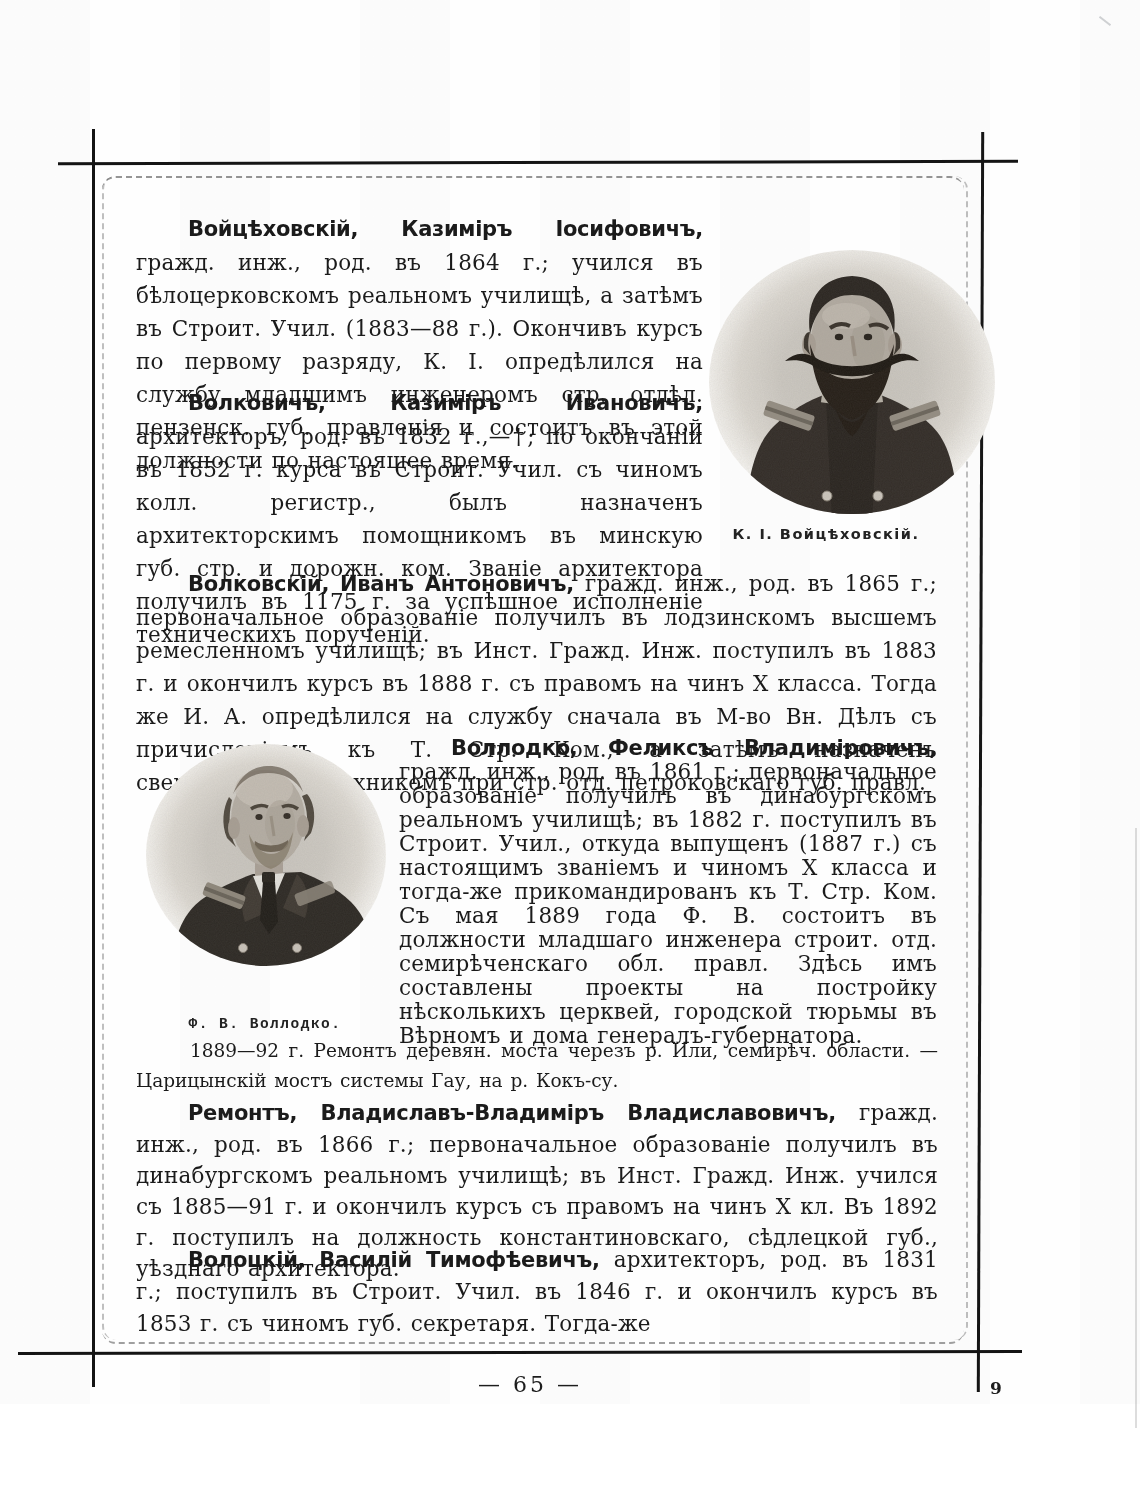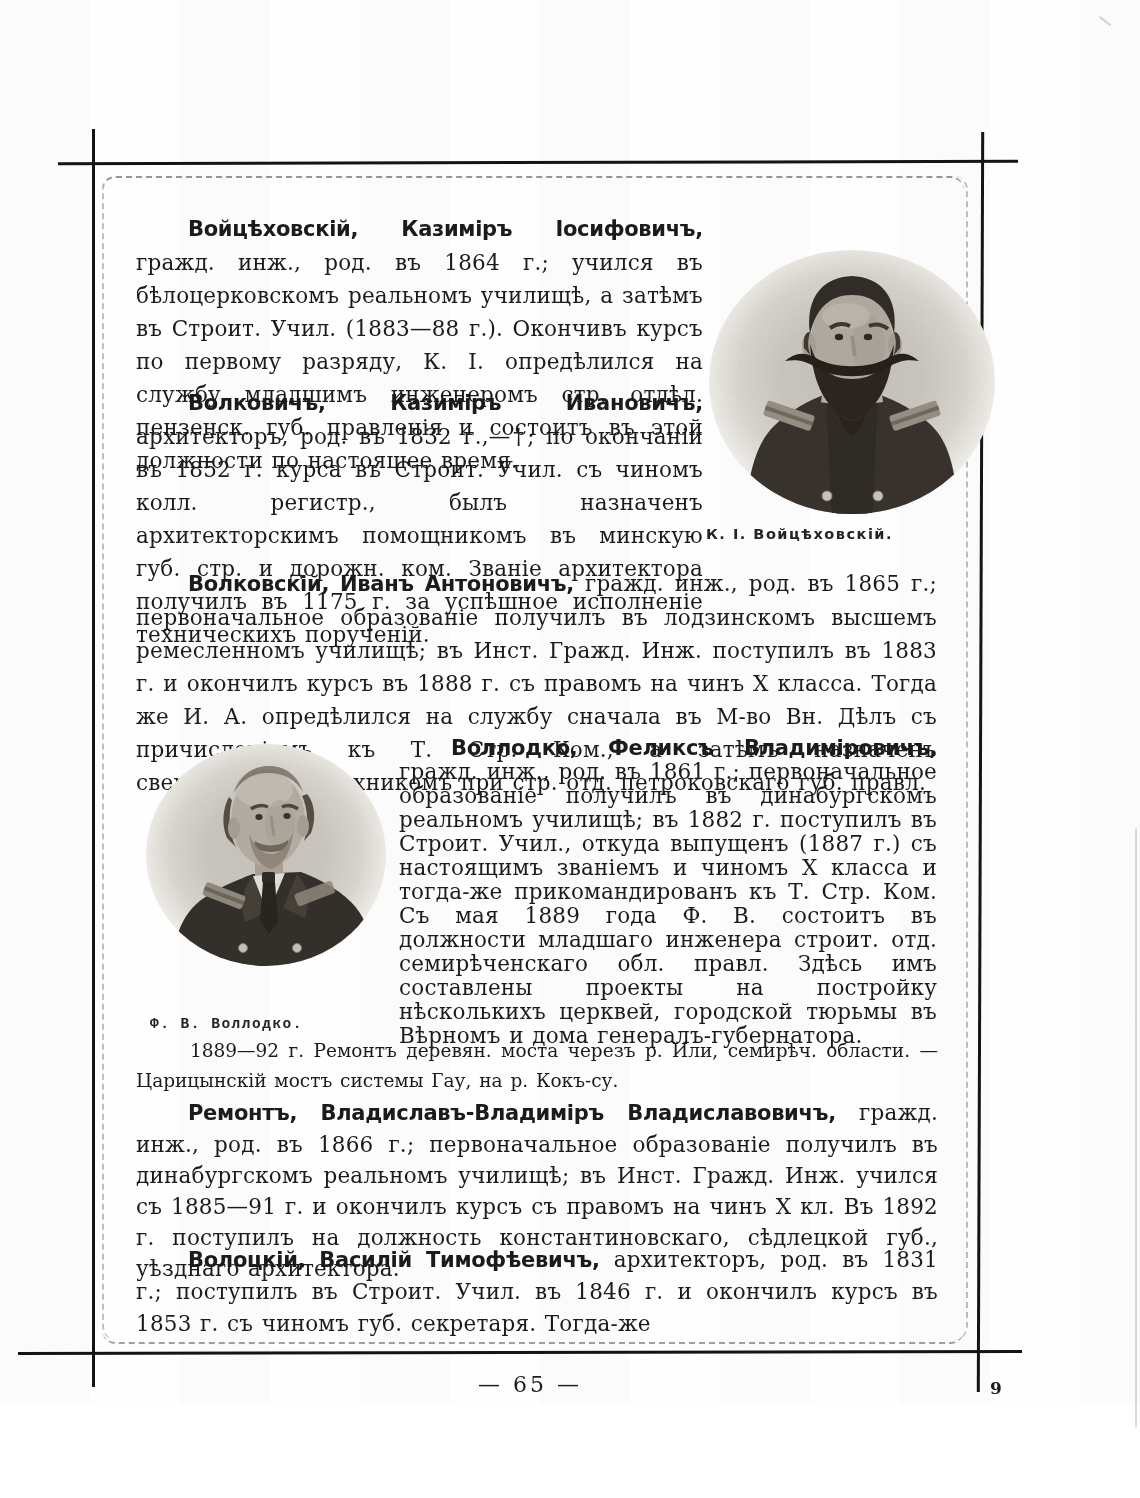--- a/index.html
+++ b/index.html
@@ -74,21 +74,21 @@
   #portrait-vollodko{left:143px;top:742px;width:246px;height:236px;}
   .portrait svg{display:block;width:100%;height:100%;}
 
   .portrait-caption{
     position:absolute;
     font-family:"DejaVu Sans","Liberation Sans",sans-serif;
     font-weight:700;
     font-size:14.5px;
     letter-spacing:1.5px;
     color:#232323;
-    text-align:left;
+    text-align:center;
   }
   #caption-voitsekhovsky{left:706px;top:526px;width:240px;}
   #caption-vollodko{left:150px;top:1016px;width:230px;font-family:Liberation Mono, monospace;}
 
   
   #page-number{
     position:absolute;left:430px;top:1372px;width:200px;
     font-size:22px;letter-spacing:3px;text-align:center;color:#1d1d1d;
   }
   #sheet-number{

